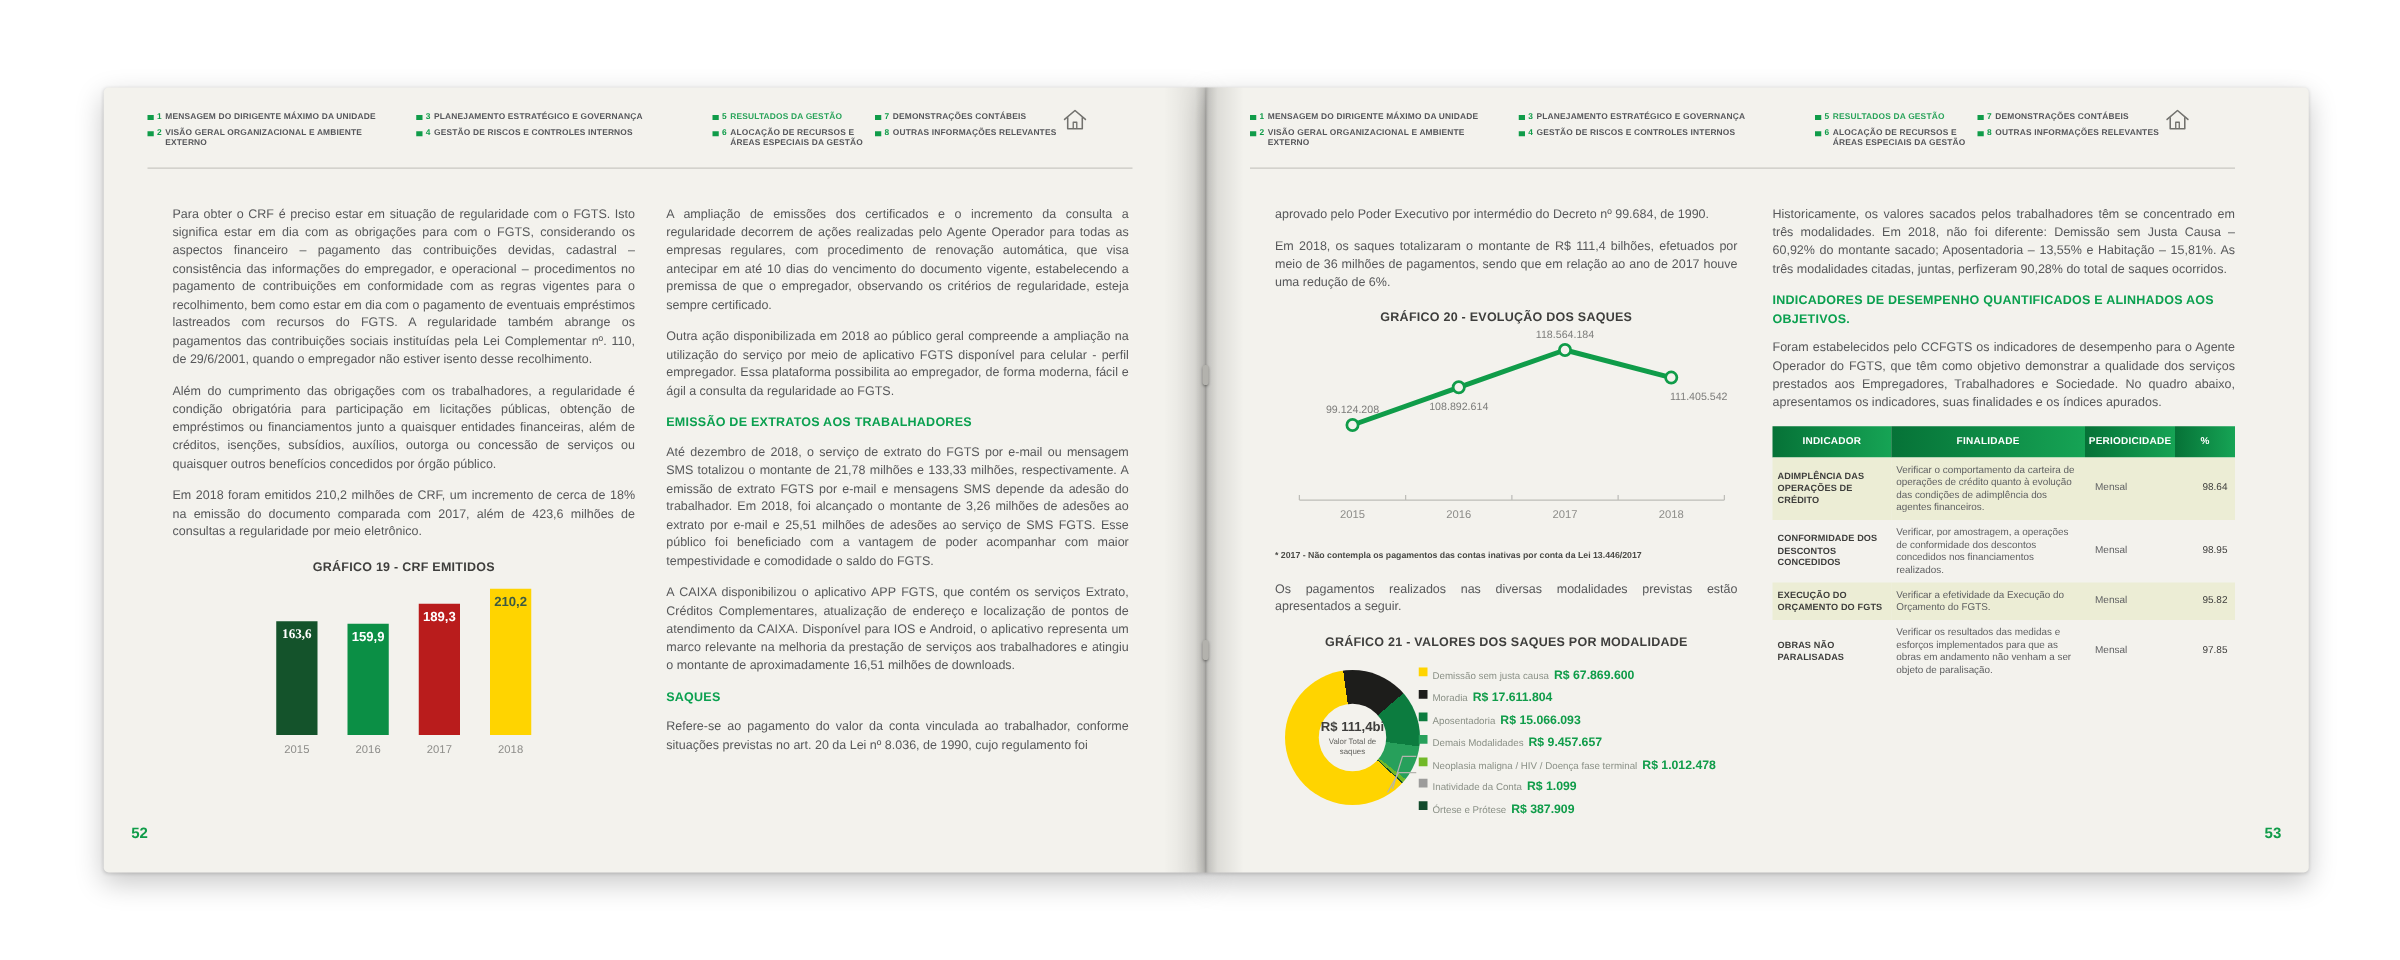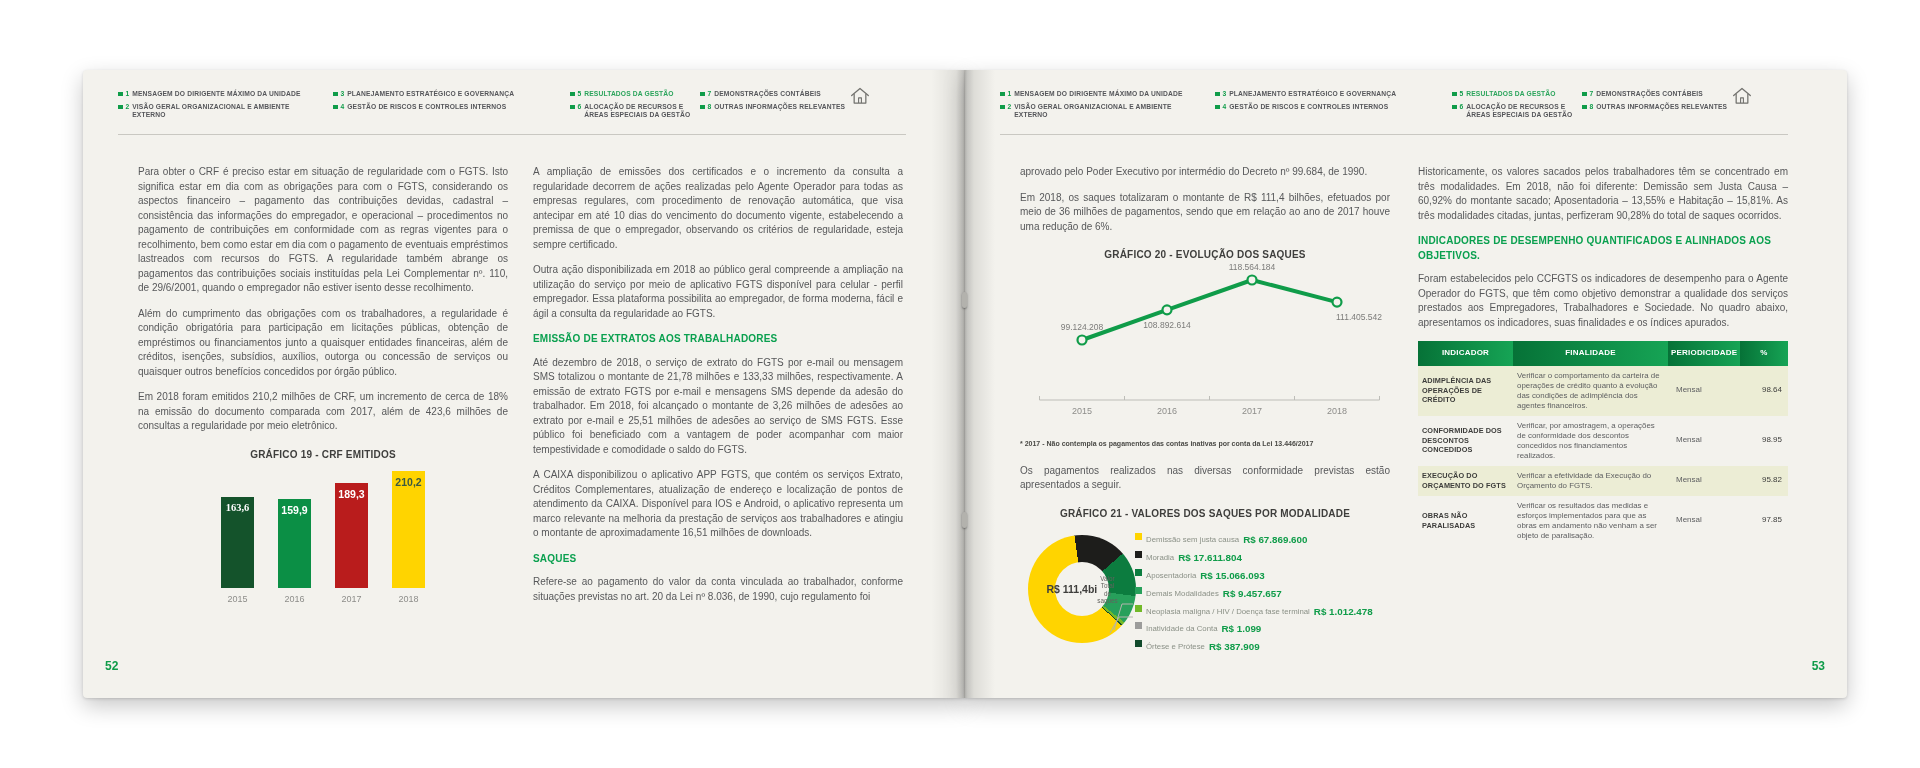--- a/index.html
+++ b/index.html
@@ -47,21 +47,21 @@
   .bar-label{position:absolute;top:4px;left:0;width:100%;text-align:center;font-weight:bold;font-size:10.5px;}
   .bar-year{position:absolute;bottom:0;width:33px;text-align:center;font-size:9px;color:#8d8d8a;}
 
   
   .footnote{margin-top:12px;font-size:7px;font-weight:bold;color:#4a4a46;text-align:left;}
 
   
   .donut-wrap{position:relative;height:125px;margin-top:8px;}
   .donut{position:absolute;left:8px;top:6px;width:108px;height:108px;border-radius:50%;}
   .hole{position:absolute;left:35px;top:33px;width:54px;height:54px;border-radius:50%;background:#f3f2ed;
-        display:flex;flex-direction:row;align-items:center;justify-content:center;text-align:center;}
+        display:flex;flex-direction:column;align-items:center;justify-content:center;text-align:center;}
   .hole-value{font-weight:bold;font-size:10.5px;color:#3e3e3c;white-space:nowrap;}
   .hole-caption{font-size:6.3px;line-height:7.5px;color:#62625e;width:42px;margin-top:1px;}
   .connectors{position:absolute;left:0;top:0;width:370px;height:125px;pointer-events:none;}
   .legend{position:absolute;left:115px;top:4px;width:258px;}
   .legend-row{display:flex;align-items:flex-start;gap:4px;margin-bottom:3.4px;}
   .legend-swatch{flex:none;width:7px;height:7px;}
   .legend-label{font-size:7.8px;color:#8b9187;white-space:nowrap;}
   .legend-value{font-size:9.8px;font-weight:bold;color:#0f9c49;white-space:nowrap;}
 
   
@@ -259,21 +259,21 @@
               <text x="147" y="151" text-anchor="middle" font-size="9" fill="#8d8d8a">2016</text>
               <circle cx="232" cy="17" r="4.5" fill="#f3f2ed" stroke="#0f9c49" stroke-width="2.2"></circle>
               <text x="232" y="7" text-anchor="middle" font-size="8.5" fill="#7c7c7a">118.564.184</text>
               <text x="232" y="151" text-anchor="middle" font-size="9" fill="#8d8d8a">2017</text>
               <circle cx="317" cy="39.09460135135969" r="4.5" fill="#f3f2ed" stroke="#0f9c49" stroke-width="2.2"></circle>
               <text x="339" y="57.09460135135969" text-anchor="middle" font-size="8.5" fill="#7c7c7a">111.405.542</text>
               <text x="317" y="151" text-anchor="middle" font-size="9" fill="#8d8d8a">2018</text>
             </svg></div>
         <div class="footnote">* 2017 - Não contempla os pagamentos das contas inativas por conta da Lei 13.446/2017</div>
       </div>
-      <p style="margin-top:12px;">Os pagamentos realizados nas diversas conformidade previstas estão apresentados a seguir.</p>
+      <p style="margin-top:12px;">Os pagamentos realizados nas diversas modalidades previstas estão apresentados a seguir.</p>
       <div class="chart-block">
         <div class="chart-title">GRÁFICO 21 - VALORES DOS SAQUES POR MODALIDADE</div>
         <div class="donut-wrap">
           <div class="donut" id="donut" style="background: conic-gradient(from -8deg, rgb(29, 29, 27) 0deg, rgb(29, 29, 27) 56.91deg, rgb(12, 124, 63) 56.91deg, rgb(12, 124, 63) 105.6deg, rgb(39, 160, 91) 105.6deg, rgb(39, 160, 91) 136.16deg, rgb(114, 185, 40) 136.16deg, rgb(114, 185, 40) 139.43deg, rgb(156, 156, 155) 139.43deg, rgb(156, 156, 155) 139.43deg, rgb(17, 74, 43) 139.43deg, rgb(17, 74, 43) 140.69deg, rgb(255, 212, 0) 140.69deg, rgb(255, 212, 0) 360deg);"></div>
           <svg class="connectors" id="donut-lines" viewBox="0 0 370 125">
             <polyline points="113,75 102,75 94,101" fill="none" stroke="#b4b4ae" stroke-width="1"></polyline>
             <polyline points="113,88 99,88 90,104" fill="none" stroke="#b4b4ae" stroke-width="1"></polyline>
           </svg>
           <div class="hole">
             <div class="hole-value">R$ 111,4bi</div>

